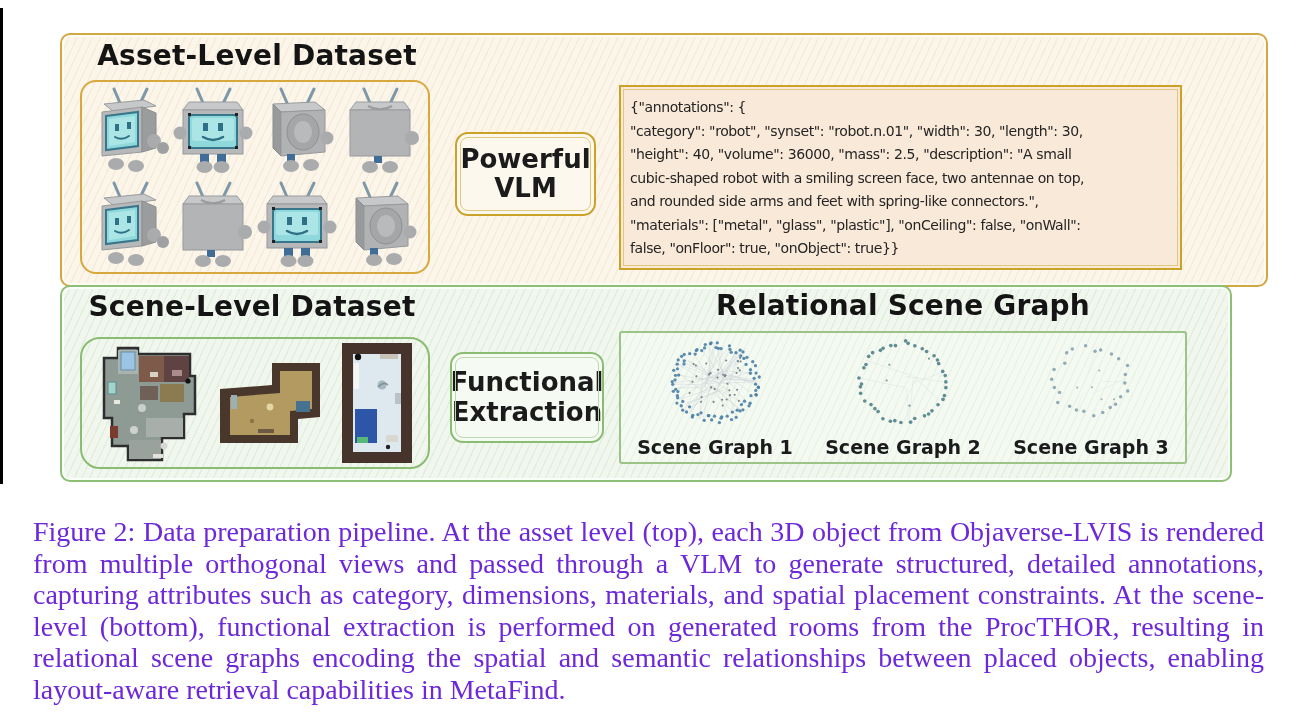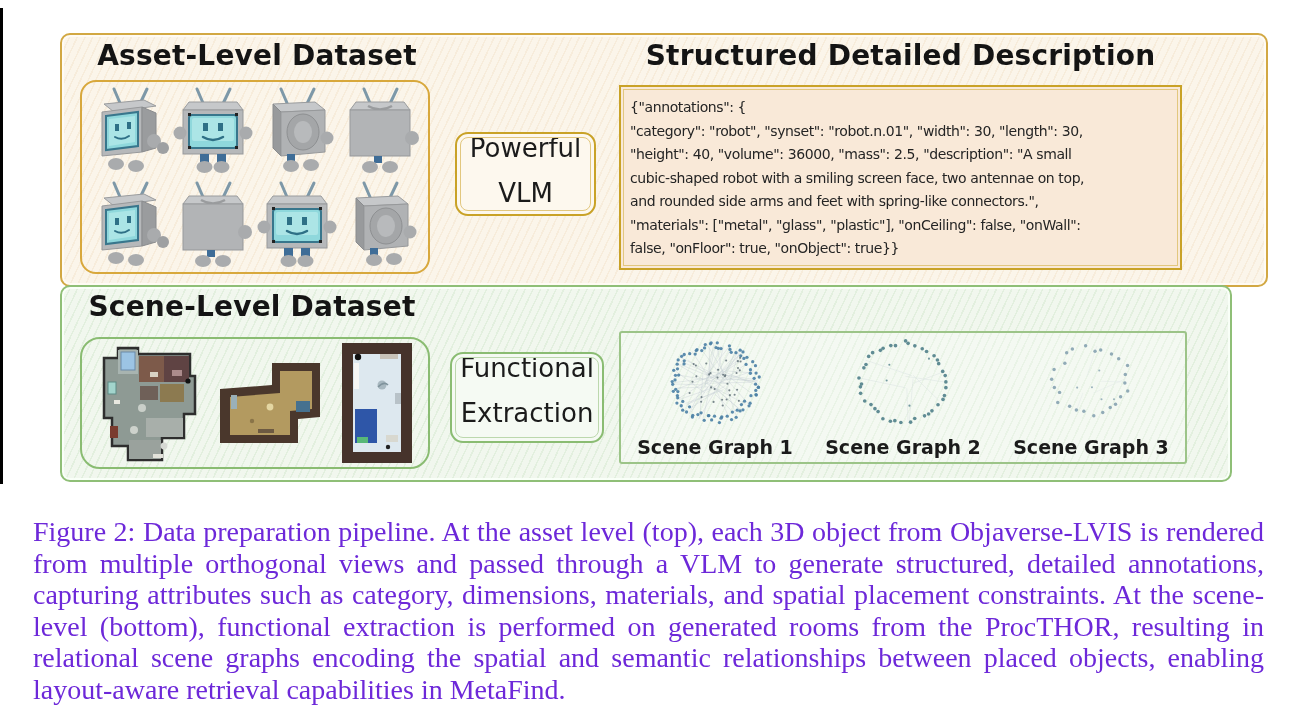--- a/index.html
+++ b/index.html
@@ -37,22 +37,22 @@
   .graph-title { left:557px; top:2px;  width:568px; }
 
   
   .robots-box {
     position:absolute; left:18px; top:45px; width:350px; height:194px;
     border:2px solid #d8a83c; border-radius:16px;
     display:grid; grid-template-columns:repeat(4,1fr); grid-template-rows:repeat(2,1fr);
     place-items:center; padding:4px 6px; box-sizing:border-box;
   }
   .vlm-box, .extract-box {
-    position:absolute; display:flex; flex-direction:column; align-items:center; justify-content:flex-start;
-    font-weight:normal; line-height:1.12; text-align:center;gap:16px;
+    position:absolute; display:flex; flex-direction:column; align-items:center; justify-content:center;
+    font-weight:bold; line-height:1.12; text-align:center;
   }
   .vlm-box {
     left:393px; top:97px; width:137px; height:80px; font-size:26px;
     border:2px solid #c9a227; border-radius:13px; background:#fdf8ee;
     outline:1px solid #e2c77e; outline-offset:-6px;
   }
   .json-box {
     position:absolute; left:557px; top:50px; width:563px; height:185px; box-sizing:border-box;
     background:#f9e9d8; border:2px solid #c9a227;
     outline:1px solid #e2c77e; outline-offset:-5px;
@@ -218,21 +218,20 @@
             <ellipse cx="34" cy="80" rx="8" ry="6" fill="#a9abad"></ellipse>
             <ellipse cx="54" cy="79" rx="8" ry="6" fill="#a9abad"></ellipse>
           </svg></div>
       </div>
 
     <div class="vlm-box">
       <div>Powerful</div>
       <div>VLM</div>
     </div>
 
-    <div class="sec-title desc-title">Structured Detailed Description</div>
 
     <div class="json-box">{"annotations": {
 "category": "robot", "synset": "robot.n.01", "width": 30, "length": 30,
 "height": 40, "volume": 36000, "mass": 2.5, "description": "A small
 cubic-shaped robot with a smiling screen face, two antennae on top,
 and rounded side arms and feet with spring-like connectors.",
 "materials": ["metal", "glass", "plastic"], "onCeiling": false, "onWall":
 false, "onFloor": true, "onObject": true}}</div>
   </div>
 
@@ -287,20 +286,21 @@
         <rect x="44" y="92" width="12" height="7" fill="#d8d8d0"></rect>
         <circle cx="46" cy="104" r="2.2" fill="#222"></circle>
       </svg>
     </div>
 
     <div class="extract-box">
       <div>Functional</div>
       <div>Extraction</div>
     </div>
 
+    <div class="sec-title graph-title">Relational Scene Graph</div>
 
     <div class="graphs-box">
       <div class="graph-cell">
         <div class="graph-svg"><svg width="112" height="100" viewBox="-58 -52 116 104">
               <line x1="-4.9" y1="-10.9" x2="41.5" y2="0.0" stroke="#c3ccd4" stroke-width="0.6" opacity="0.65"></line>
               <line x1="0.5" y1="-0.8" x2="26.3" y2="-29.1" stroke="#c3ccd4" stroke-width="0.6" opacity="0.65"></line>
               <line x1="-7.3" y1="5.1" x2="-39.4" y2="6.4" stroke="#c3ccd4" stroke-width="0.6" opacity="0.65"></line>
               <line x1="2.3" y1="7.8" x2="26.0" y2="29.1" stroke="#c3ccd4" stroke-width="0.6" opacity="0.65"></line>
               <line x1="-7.3" y1="5.6" x2="-28.3" y2="23.7" stroke="#c3ccd4" stroke-width="0.6" opacity="0.65"></line>
               <line x1="-0.6" y1="-6.4" x2="-35.5" y2="-21.4" stroke="#c3ccd4" stroke-width="0.6" opacity="0.65"></line>

